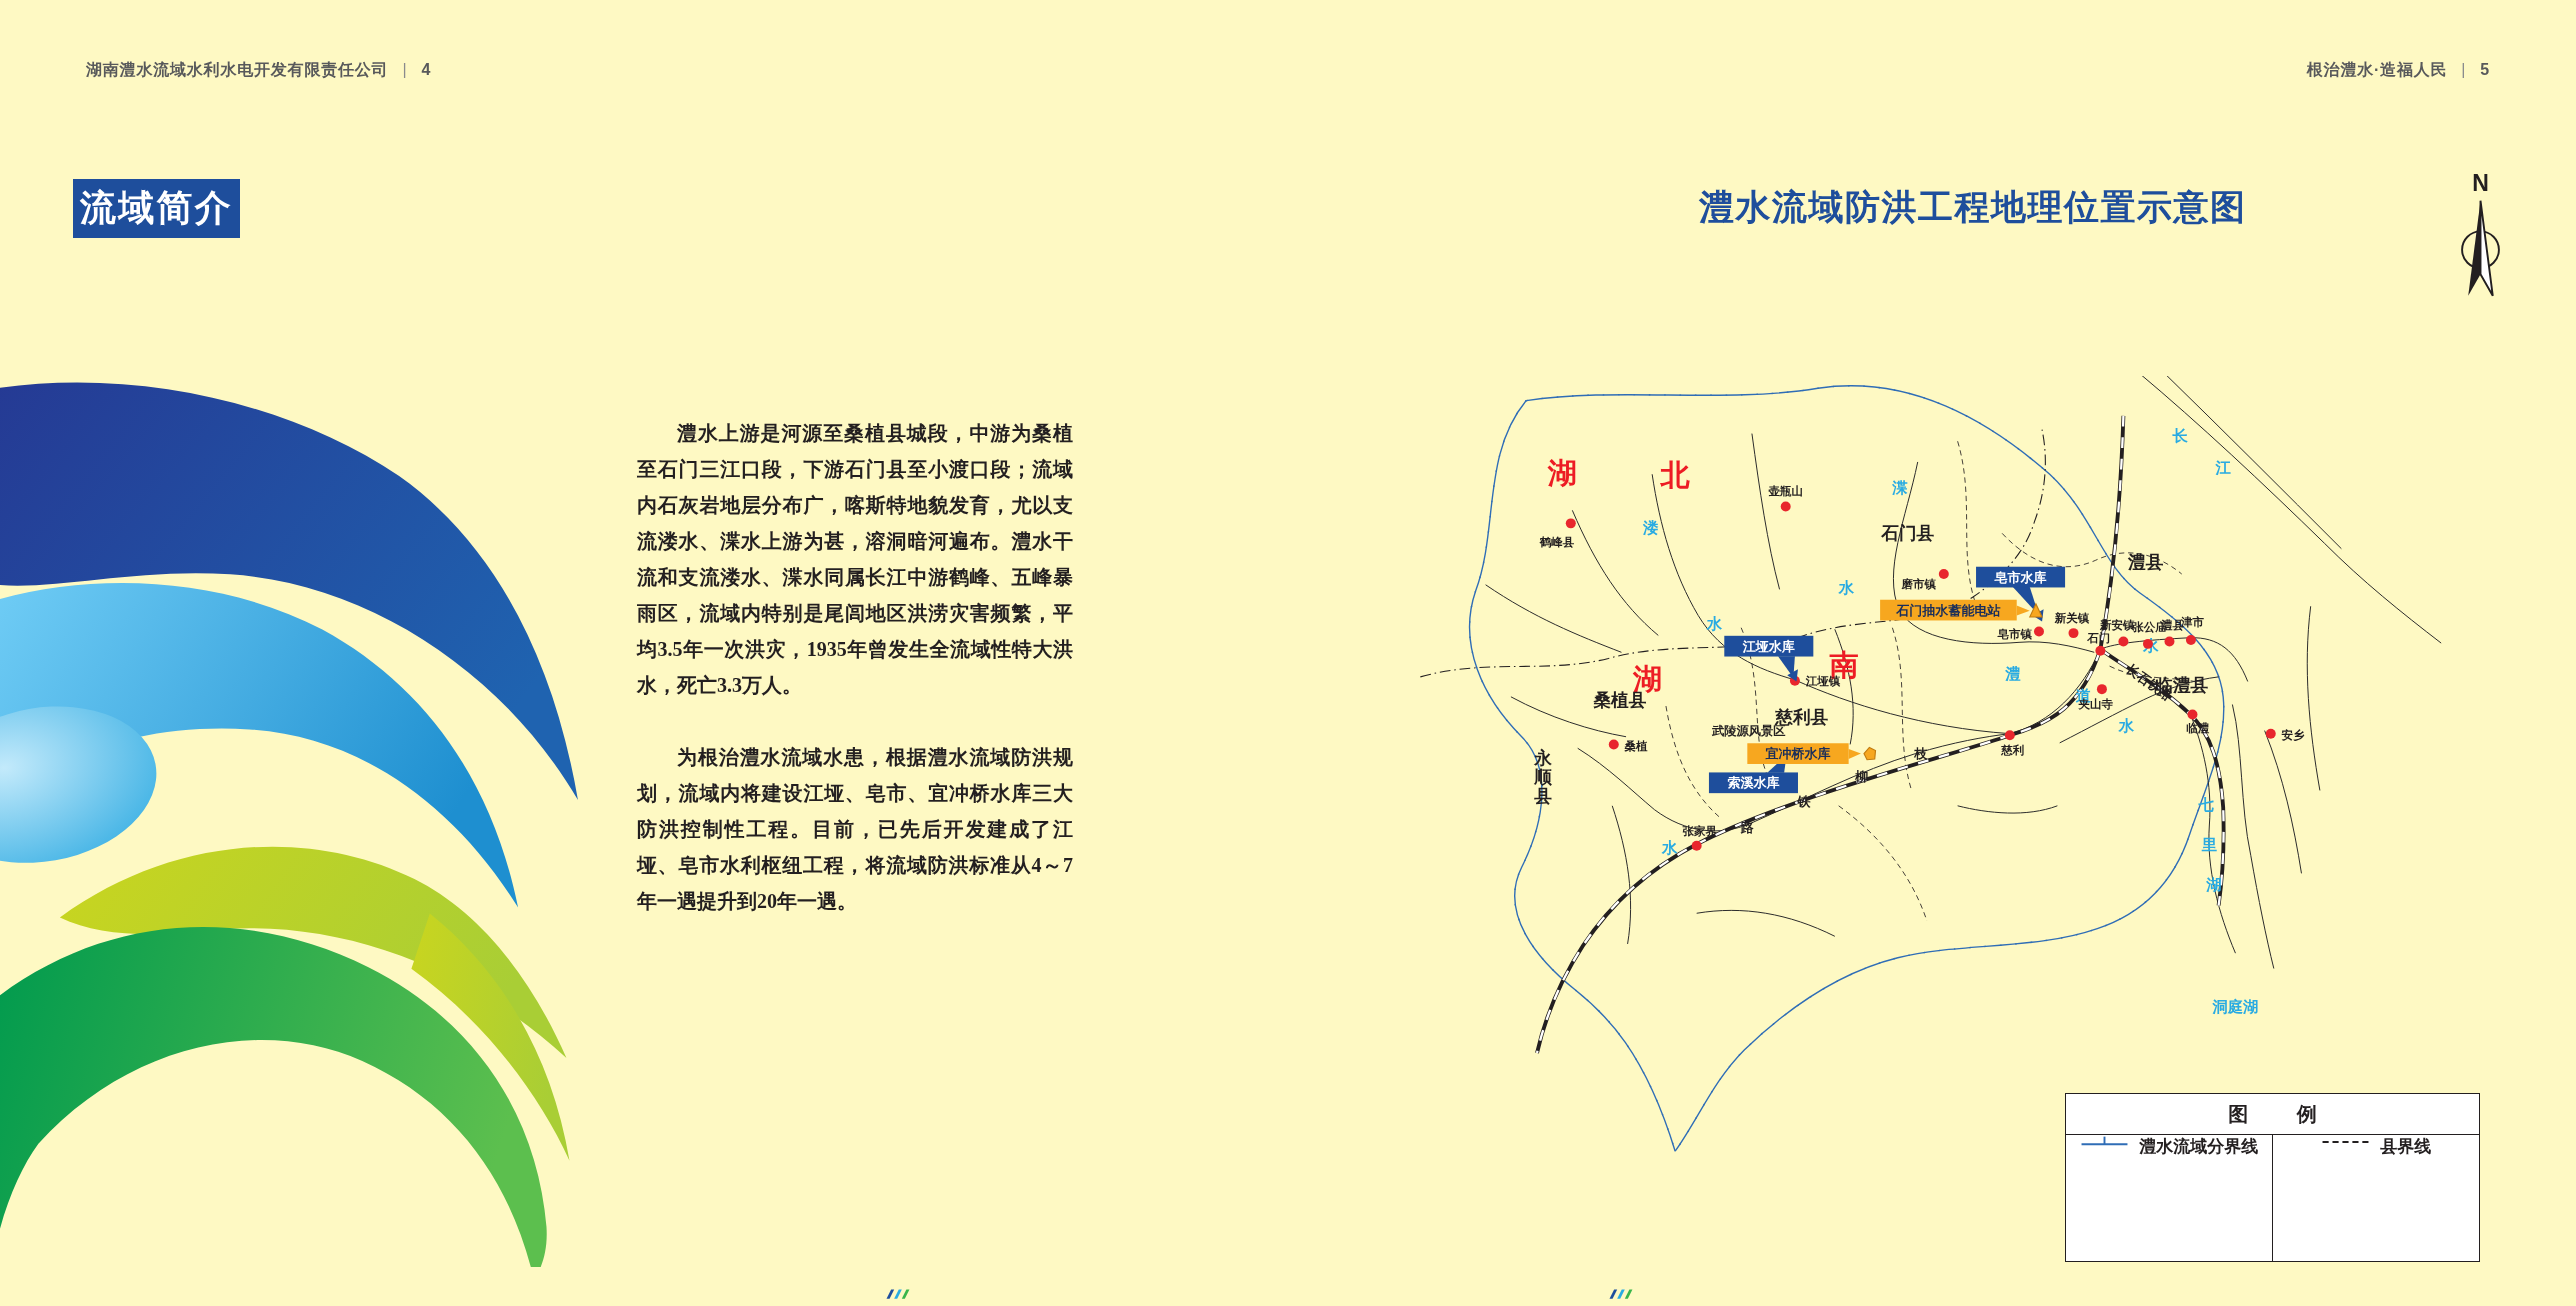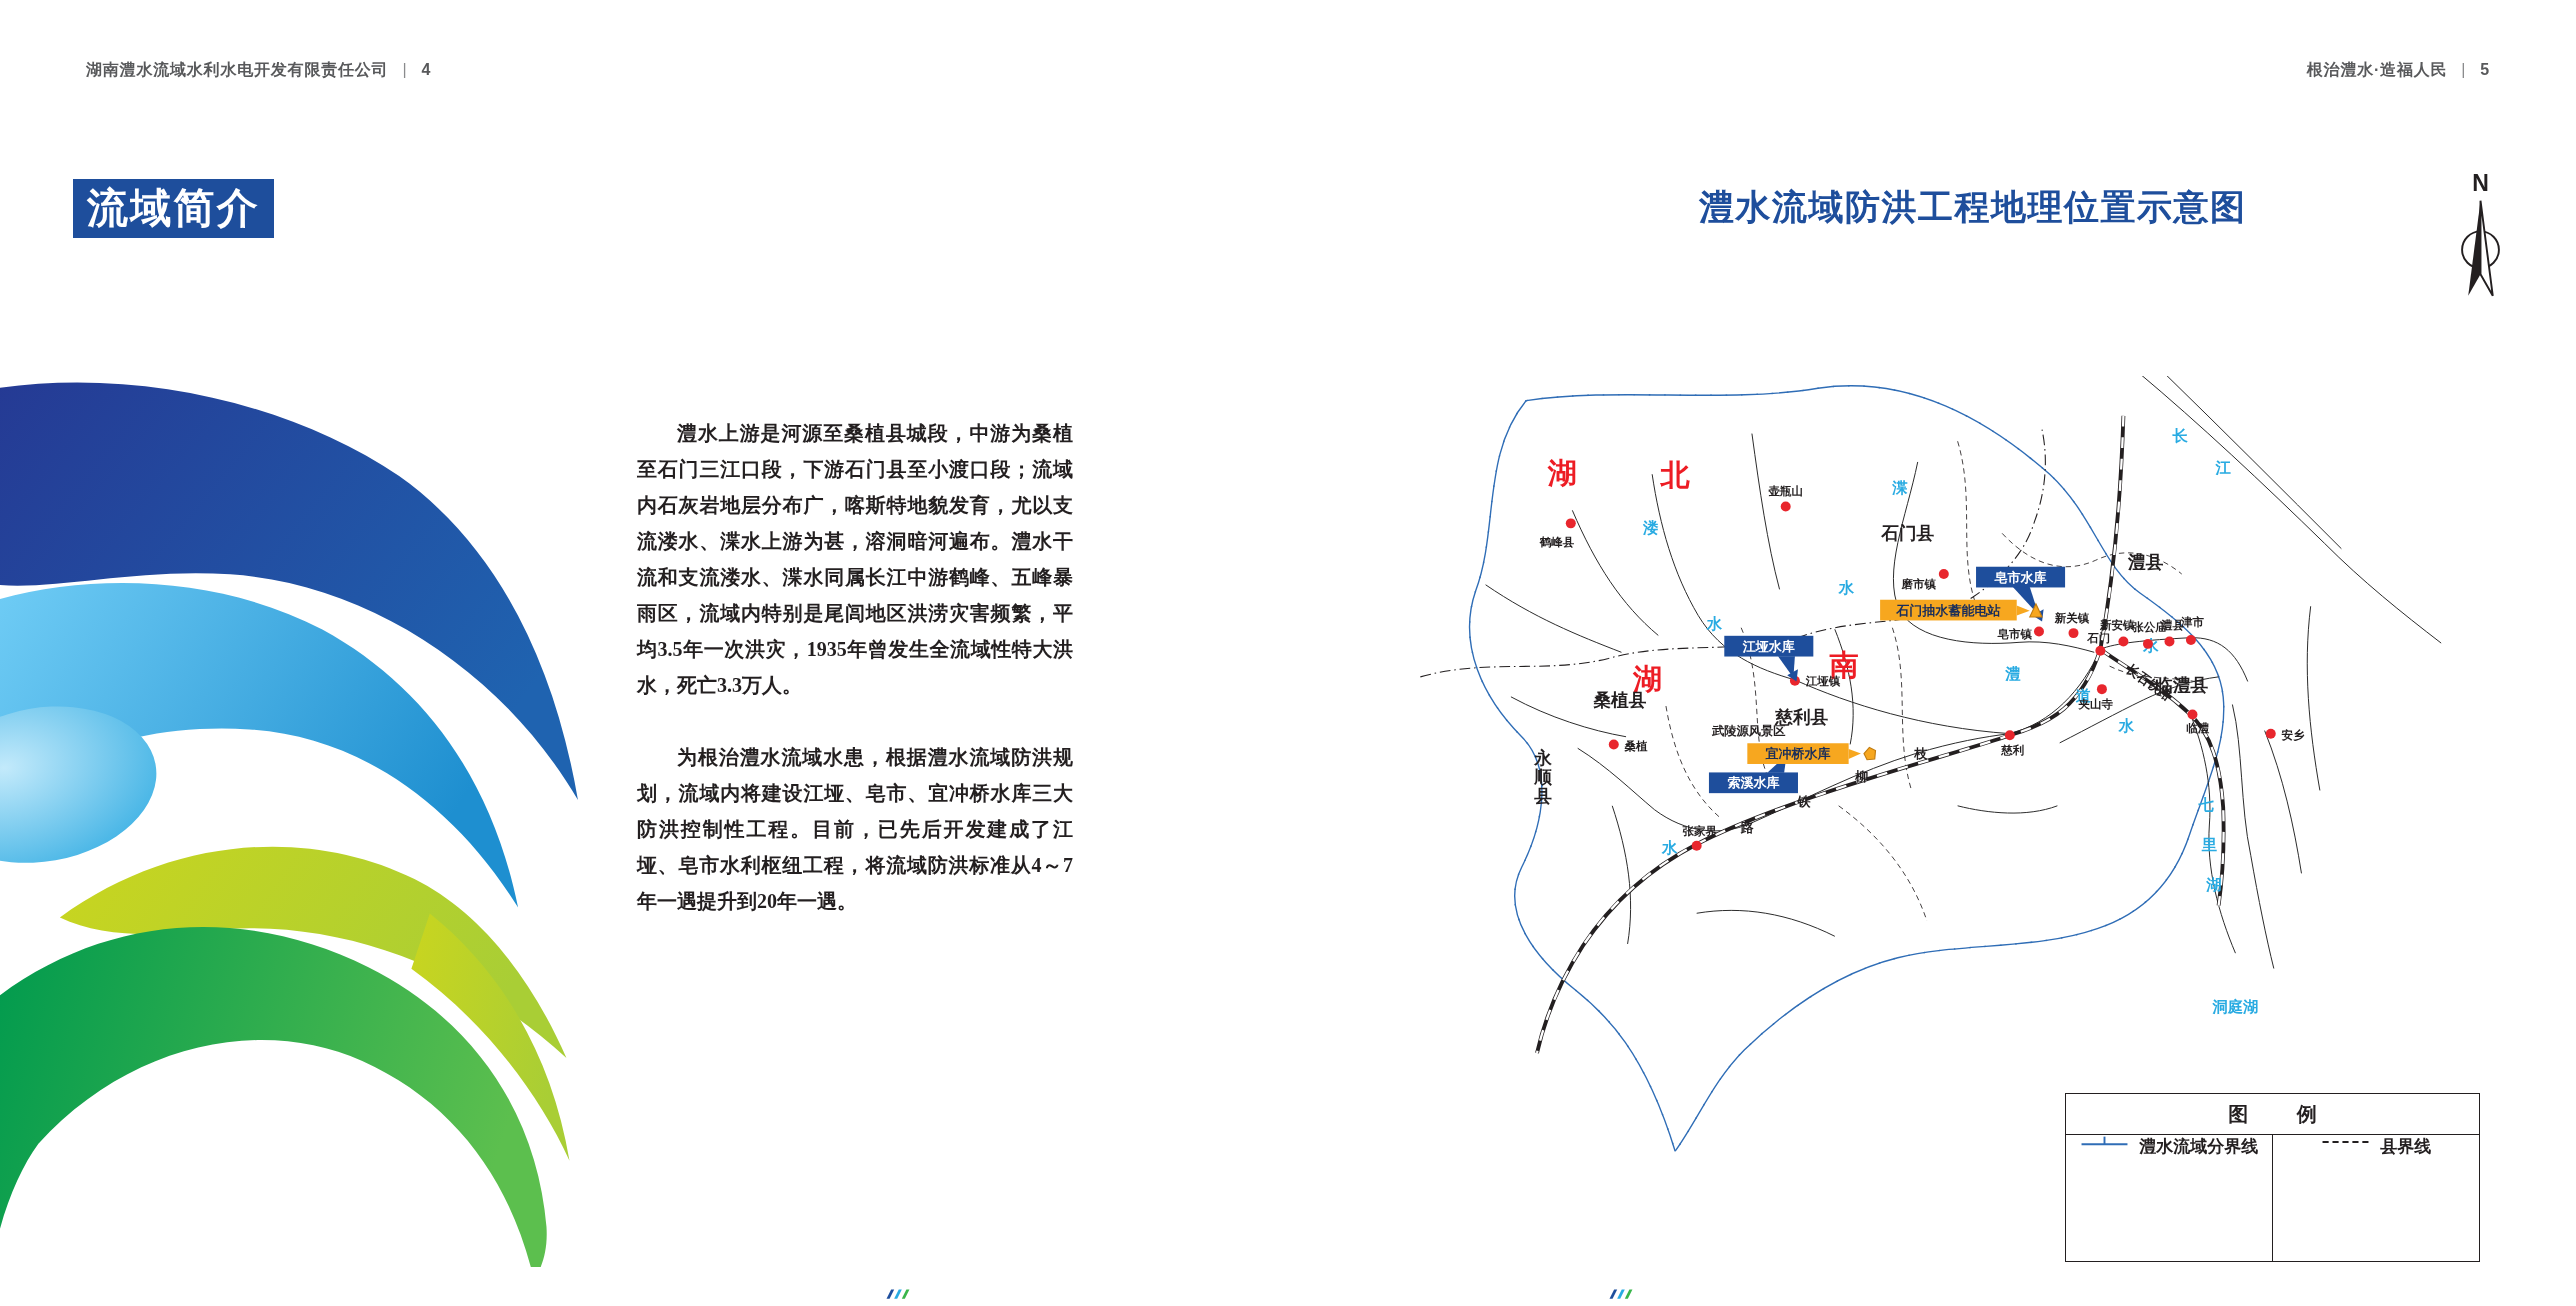--- a/index.html
+++ b/index.html
@@ -1,28 +1,28 @@
 <!DOCTYPE html>
 <html style="font-size:12.3px"><head>
 <meta charset="utf-8">
 <style>
   html,body{margin:0;padding:0;background:#e8e8e8;}
-  .spread{position:relative;width:2576px;height:1306px;background:#ffffff;overflow:hidden;
+  .spread{position:relative;width:2576px;height:1306px;background:#fef9c3;overflow:hidden;
           font-family:"Liberation Sans",sans-serif;color:#231f20;}
   [data-interactable]{box-sizing:border-box;}
 
   
   .hdr{position:absolute;top:60px;font-size:16px;font-weight:bold;color:#58595b;letter-spacing:0.8px;white-space:nowrap;}
   .hdr-left{left:86px;}
   .hdr-right{right:86px;text-align:right;}
   .hdr .sep{margin:0 14px;font-weight:normal;color:#8a8b8d;}
 
   
-  .section-title{position:absolute;left:73px;top:179px;width:201px;height:59px;
-      background:#1e4e9c;color:#fff;font-size:41px;font-weight:bold;letter-spacing:2.3px;
+  .section-title{position:absolute;left:73px;top:179px;width:167px;height:59px;
+      background:#1e4e9c;color:#fff;font-size:36px;font-weight:bold;letter-spacing:2.3px;
       display:flex;align-items:center;justify-content:center;}
   .body-text{position:absolute;left:637px;top:415px;width:436px;
       font-family:"Liberation Serif","DejaVu Serif",serif;font-weight:bold;
       font-size:20px;line-height:36px;text-align:justify;color:#231f20;}
   .body-text p{margin:0 0 36px 0;text-indent:2em;}
   .logo-svg{position:absolute;left:0;top:376px;width:591px;height:891px;}
 
   
   .map-title{position:absolute;left:1699px;top:184px;width:584px;
       font-size:35px;font-weight:bold;color:#1e4e9c;letter-spacing:1.5px;}

